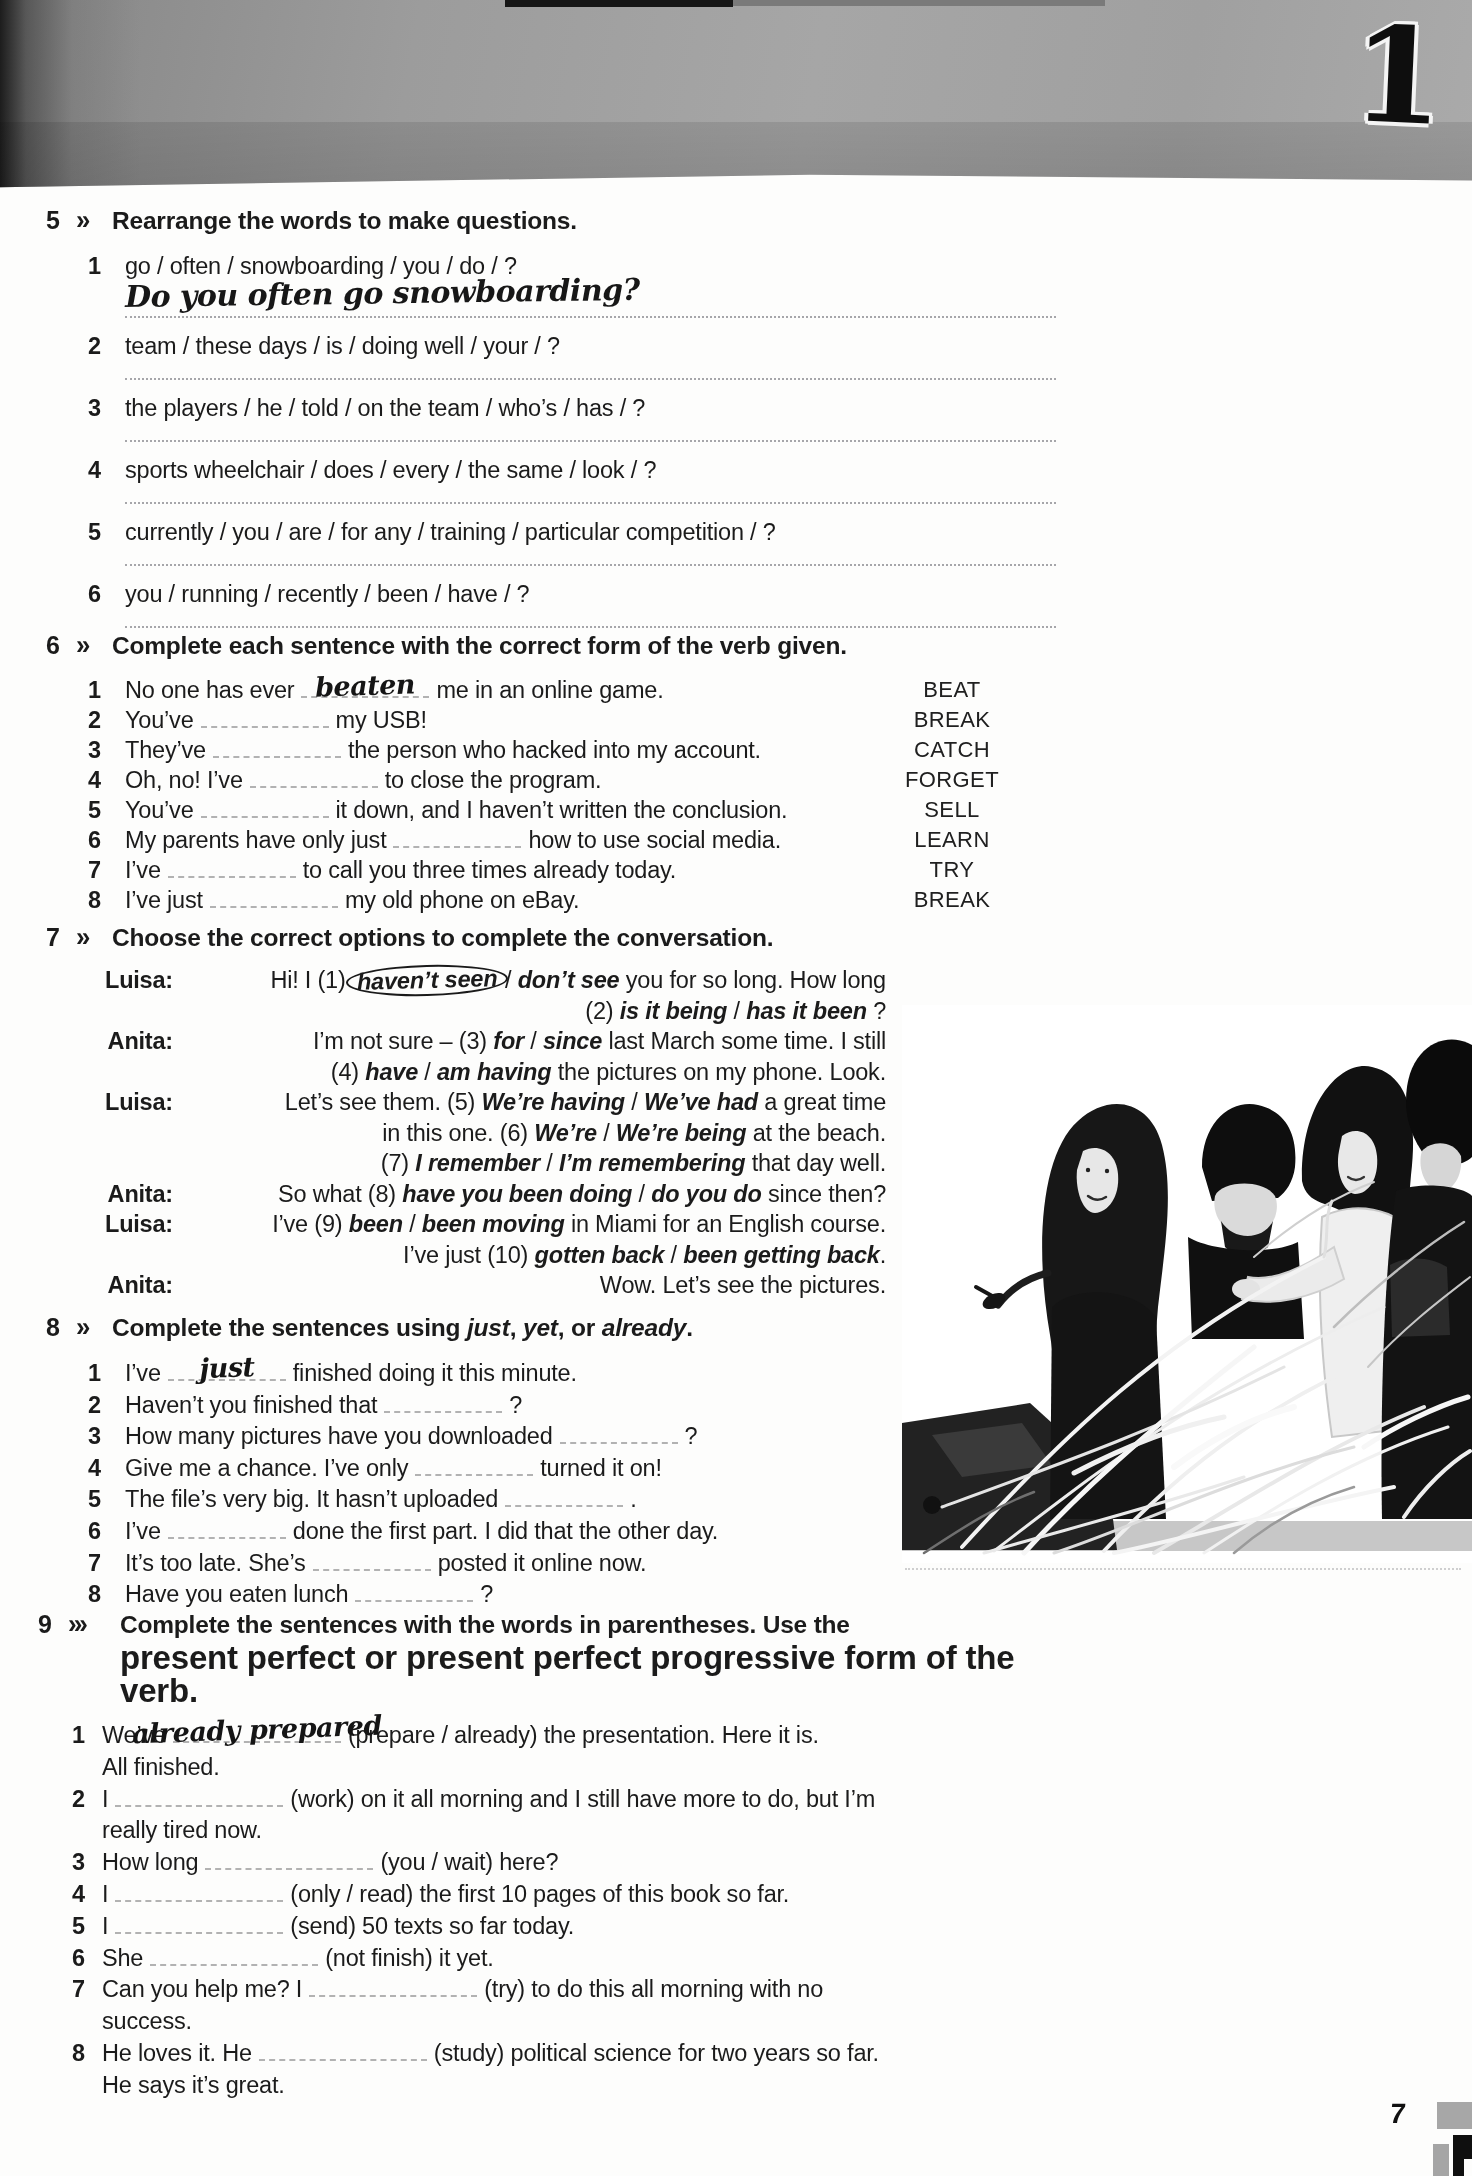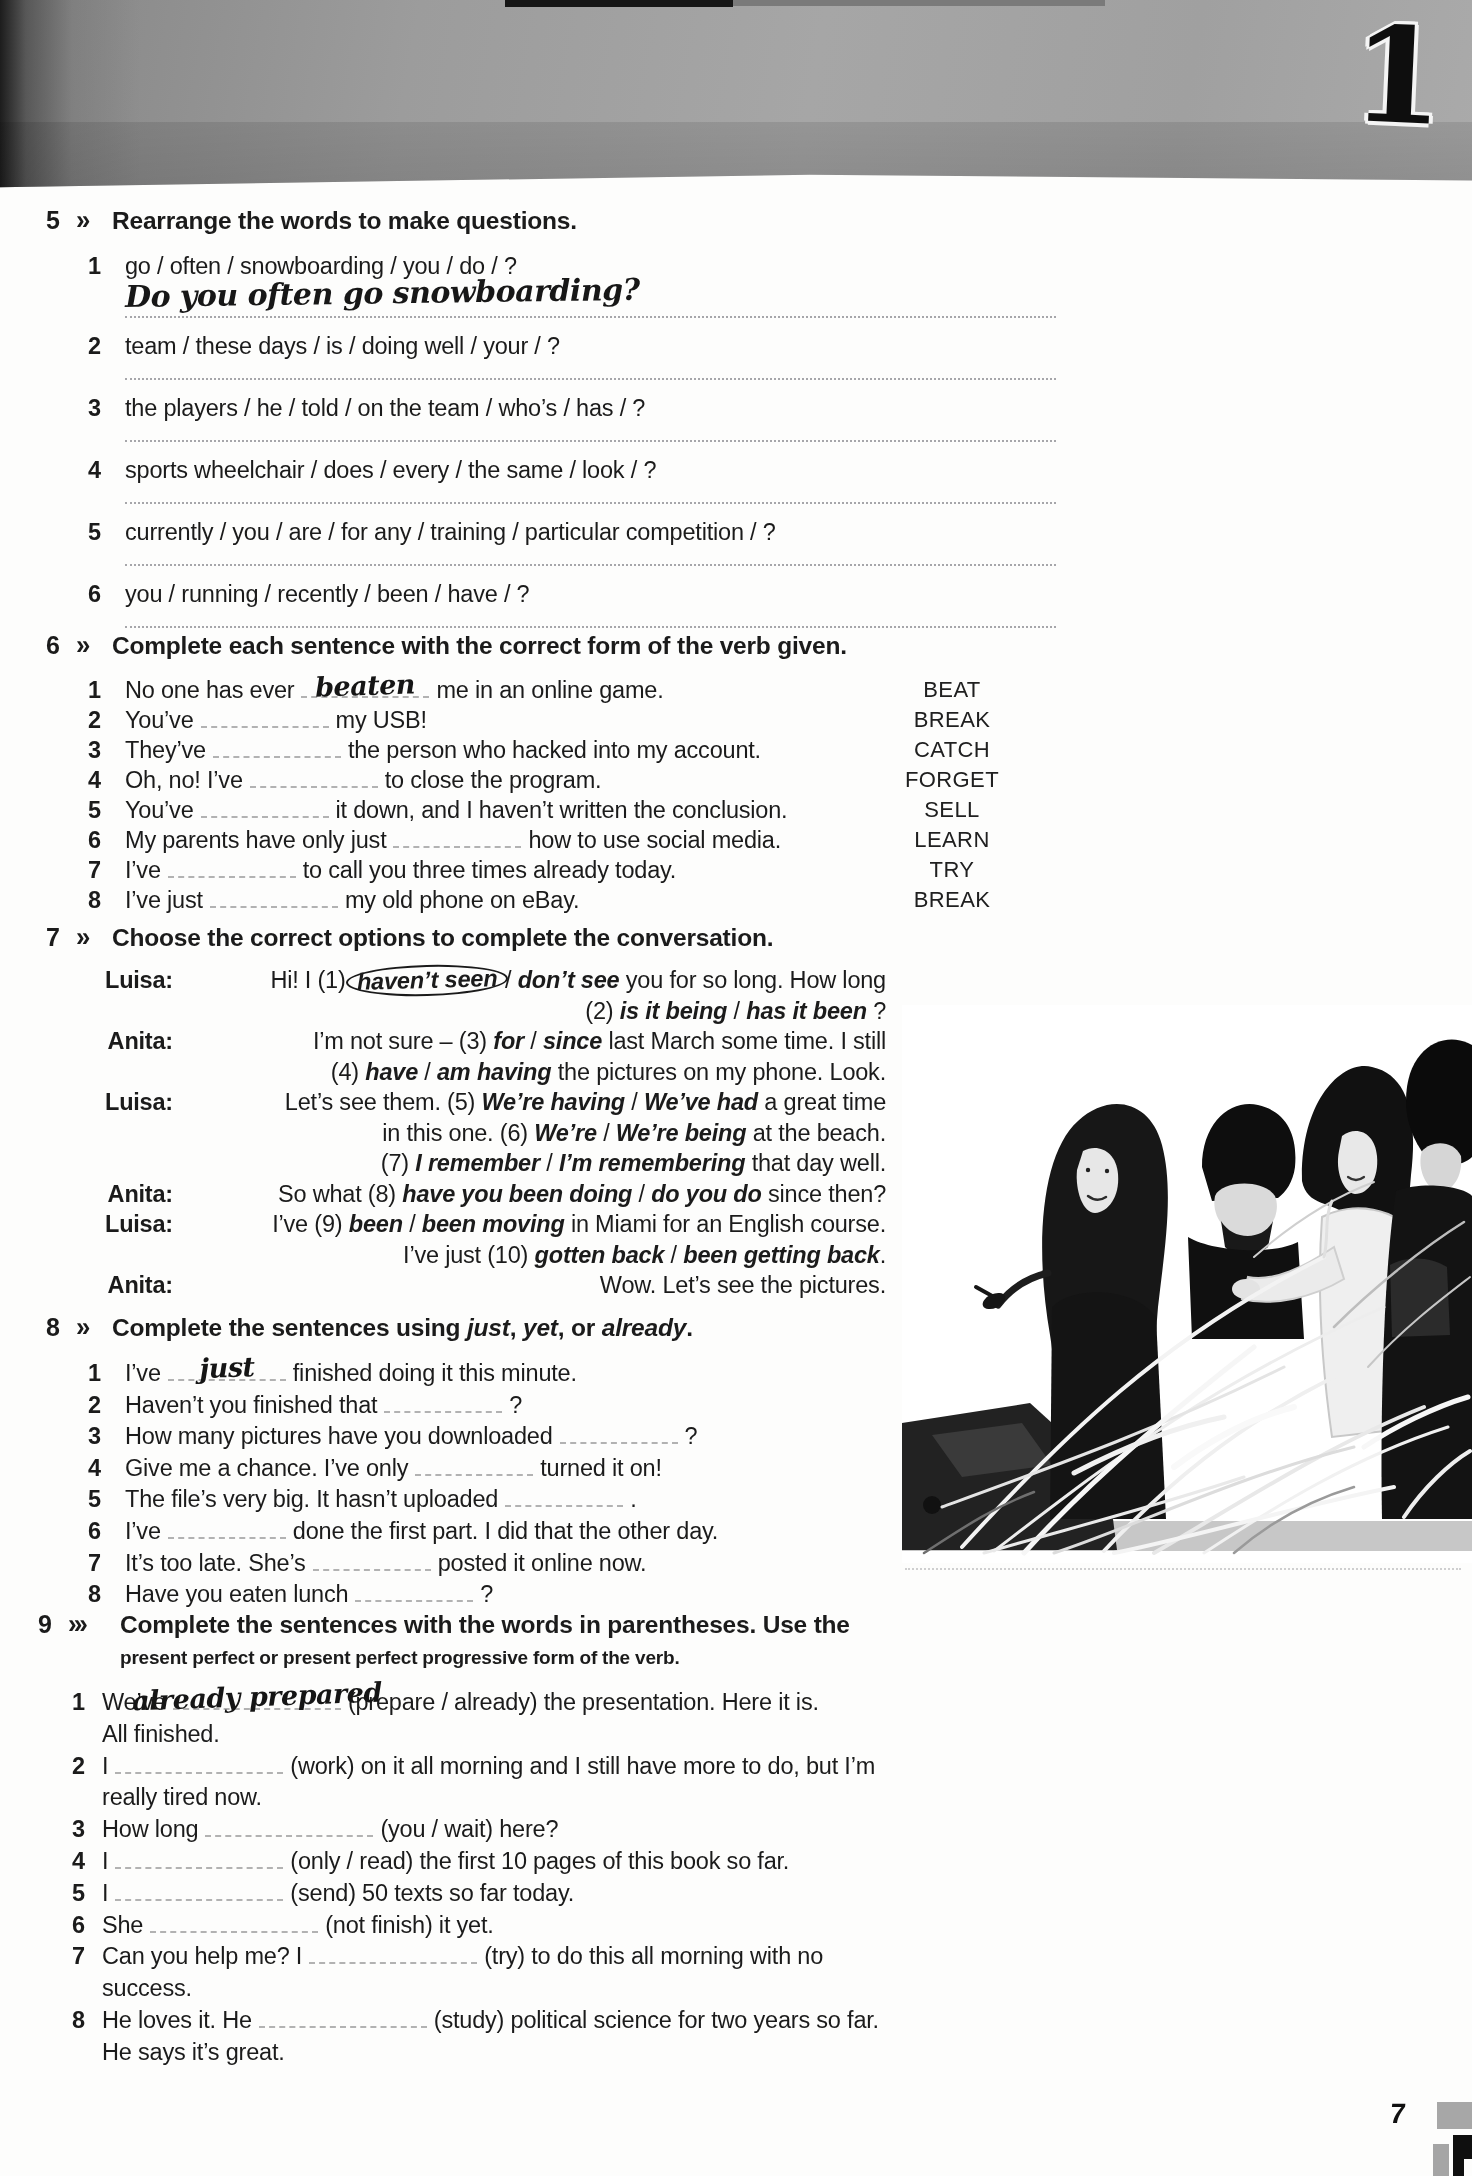--- a/index.html
+++ b/index.html
@@ -62,21 +62,21 @@
   .spk{flex:0 0 83px;margin-left:44px;font-weight:bold;}
   .dtext{flex:1;}
   .bi{font-weight:bold;font-style:italic;}
   .circled{display:inline-block;border:2.5px solid #1a1a1a;border-radius:50%;padding:0 9px 1px;margin:-3px -3px -3px 0;transform:rotate(-1.5deg);line-height:26px;}
   
   .rows8{margin-top:15px;}
   .rows8 .item{line-height:31.6px;}
   .rows8 .blank{min-width:118px;}
   
   #ex9 .exh{line-height:33px;}
-  #ex9 .exh2{padding-left:82px;font-weight:bold;font-size:19px;line-height:33px;letter-spacing:-0.2px;}
+  #ex9 .exh2{padding-left:82px;font-weight:bold;font-size:33px;line-height:33px;letter-spacing:-0.2px;}
   .rows9{margin-top:13px;}
   .rows9 .item{padding-left:64px;line-height:31.8px;}
   .rows9 .inum{left:34px;}
   .rows9 .blank{min-width:168px;}
   .rows9 .cont{display:block;}
   
   .photo{position:absolute;left:902px;top:1005px;width:570px;height:558px;}
   .photo-underline{position:absolute;left:905px;top:1568px;width:556px;border-top:2px dotted #c4c4c6;opacity:.8;}
   
   .pagenum{position:absolute;left:1390px;top:2098px;font-weight:bold;font-size:28px;transform:skewX(-6deg);color:#101010;}

